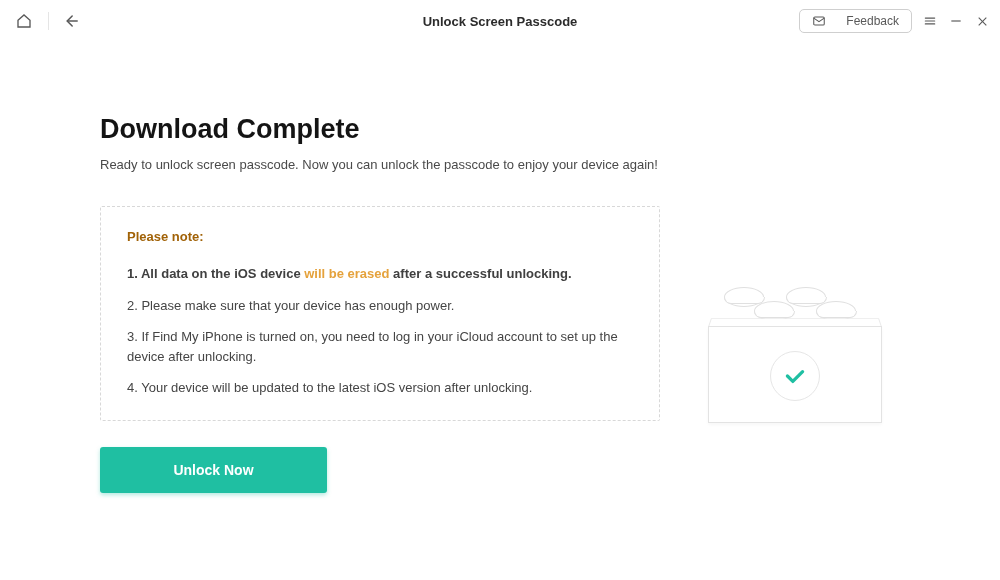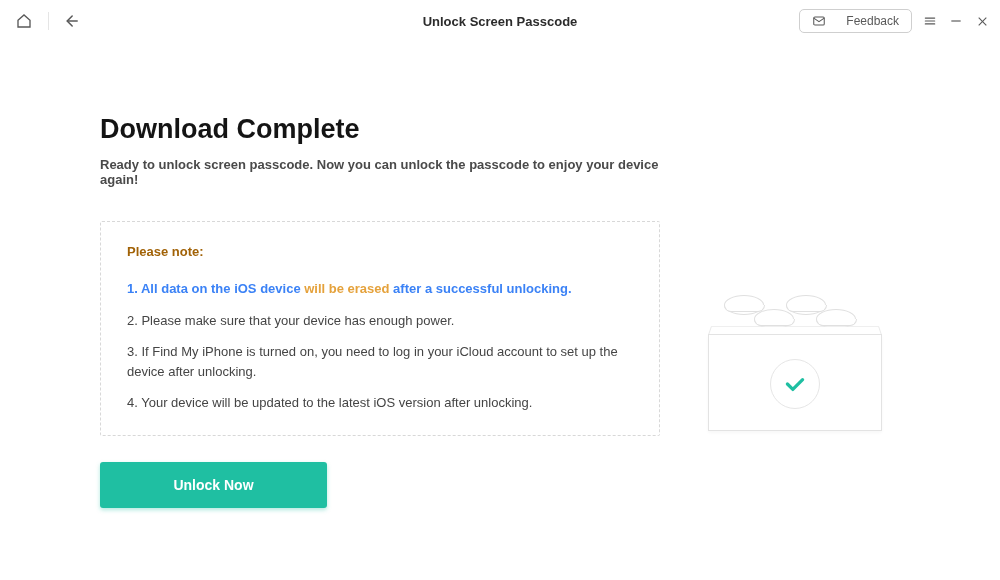--- a/index.html
+++ b/index.html
@@ -11,27 +11,27 @@
     .vdiv { width: 1px; height: 18px; background: #e5e5e5; margin: 0 6px; }
     .header-title { position: absolute; left: 50%; transform: translateX(-50%); font-size: 13px; font-weight: 600; color: #2b2b2b; }
     .header-right { margin-left: auto; display: flex; align-items: center; gap: 10px; }
     .feedback-btn { display: flex; align-items: center; gap: 20px; border: 1px solid #cfcfcf; border-radius: 5px; padding: 4px 12px; font-size: 12px; color: #595959; background: #fff; cursor: pointer; }
     .win-ctrl { display: flex; align-items: center; gap: 10px; color: #595959; }
     .win-btn { width: 16px; height: 16px; display: flex; align-items: center; justify-content: center; cursor: pointer; }
 
     .content { padding: 72px 100px 0 100px; display: flex; }
     .main { flex: 1; max-width: 620px; }
     .page-title { font-size: 27px; font-weight: 700; color: #141414; margin-bottom: 12px; }
-    .page-subtitle { font-size: 13px; color: #4a4a4a; margin-bottom: 34px; font-weight: bold; }
+    .page-subtitle { font-size: 13px; color: #4a4a4a; margin-bottom: 34px; }
 
     .note-box { border: 1px dashed #d8d8d8; border-radius: 2px; padding: 22px 26px 22px 26px; }
     .note-header { font-size: 13px; font-weight: 700; color: #a16207; margin-bottom: 20px; }
     .note-line { font-size: 13px; color: #454545; line-height: 1.5; margin-bottom: 12px; }
     .note-line:last-child { margin-bottom: 0; }
-    .bold { font-weight: 600; color: #3b82f6; }
+    .bold { font-weight: 600; color: #404040; }
     .highlight { color: #e5a23c; font-weight: 600; margin-top: 31px; }
 
     .unlock-btn { margin-top: 26px; width: 227px; height: 46px; background: #1fbfa2; color: #ffffff; font-size: 14px; font-weight: 600; border: none; border-radius: 3px; cursor: pointer; box-shadow: 0 2px 4px rgba(31,191,162,0.35); }
 
     .illustration { width: 210px; display: flex; align-items: center; justify-content: center; margin-left: 30px; margin-top: 100px; }
     .block { position: relative; width: 190px; height: 140px; }
     .block-top-face { position: absolute; top: 30px; left: 8px; right: 8px; height: 14px; background: #ffffff; border: 1px solid #eaeaea; border-bottom: none; transform: perspective(300px) rotateX(50deg); transform-origin: bottom; }
     .stud { position: absolute; width: 40px; height: 20px; border: 1.5px solid #e0e0e0; border-radius: 50%; background: #ffffff; }
     .stud::after { content: ''; position: absolute; left: -1.5px; right: -1.5px; top: 9px; height: 6px; border-left: 1.5px solid #e0e0e0; border-right: 1.5px solid #e0e0e0; border-bottom: 1.5px solid #e0e0e0; border-radius: 0 0 20px 20px; background: #ffffff; }
     .stud1 { top: 4px; left: 24px; }

